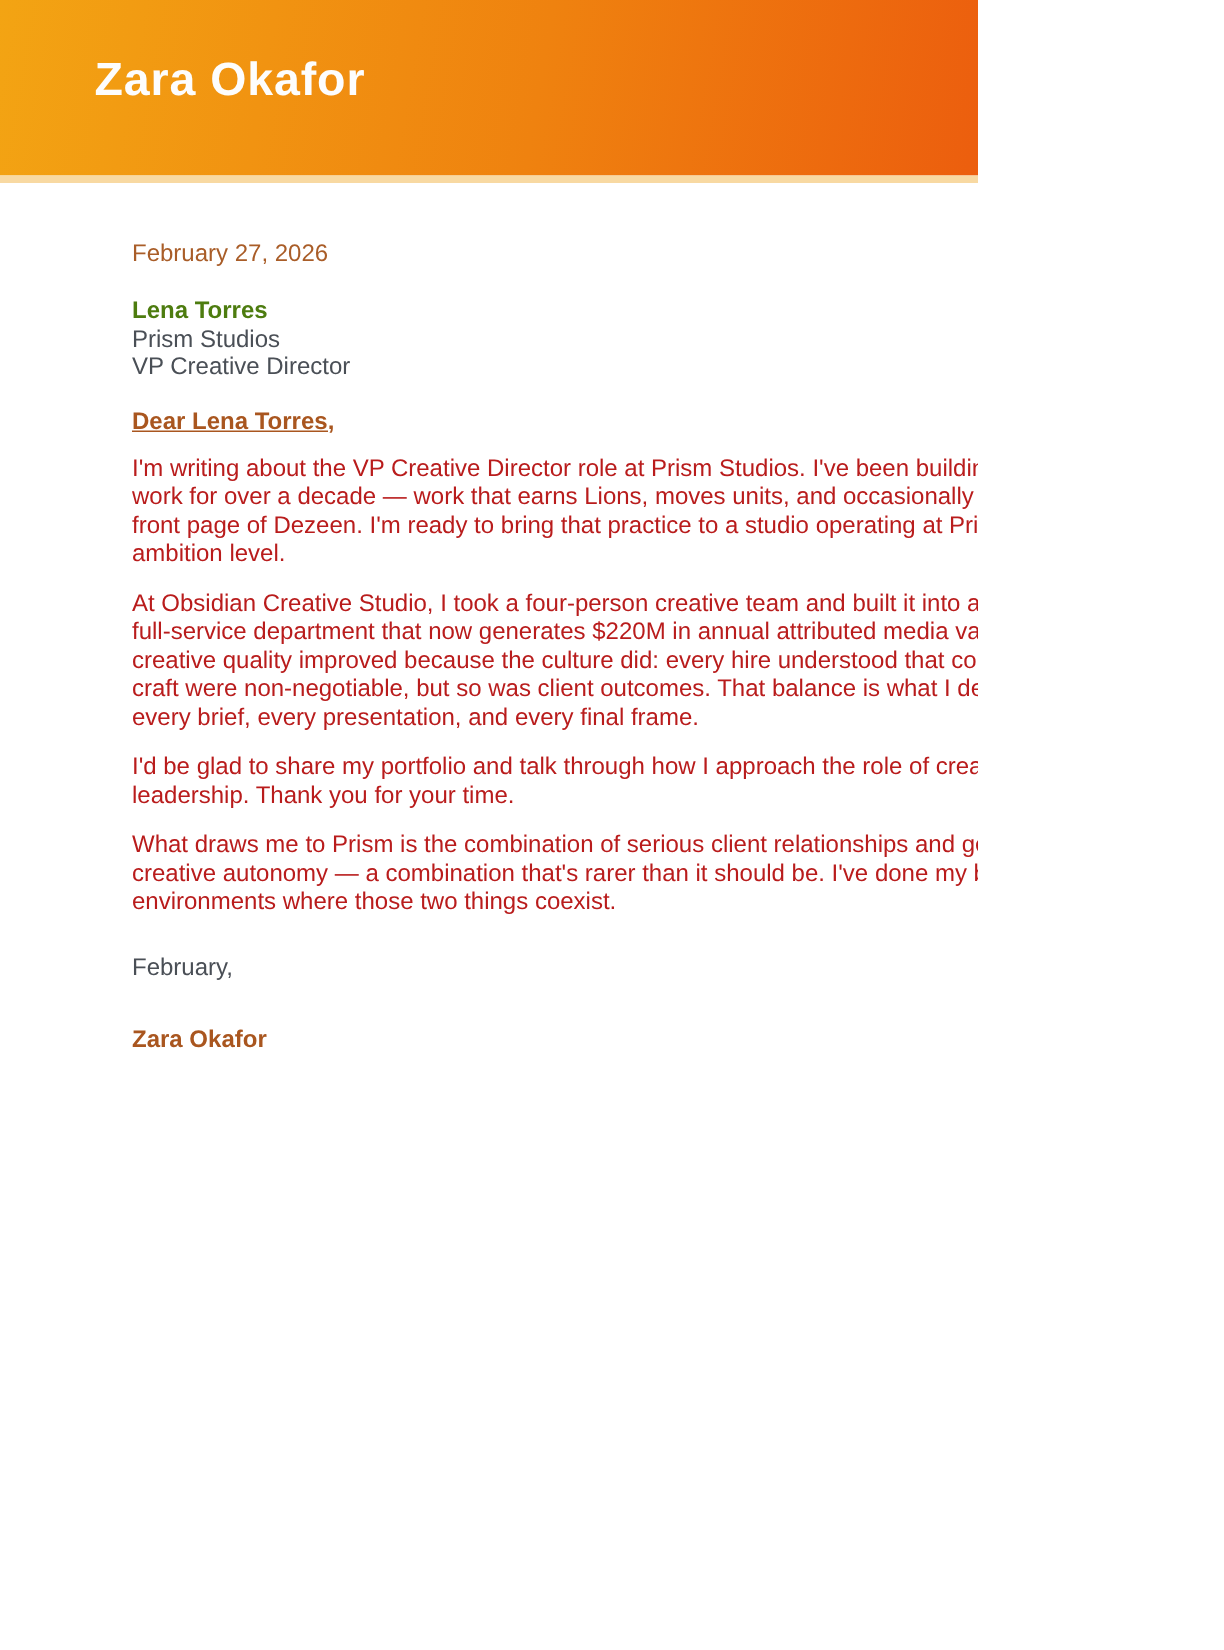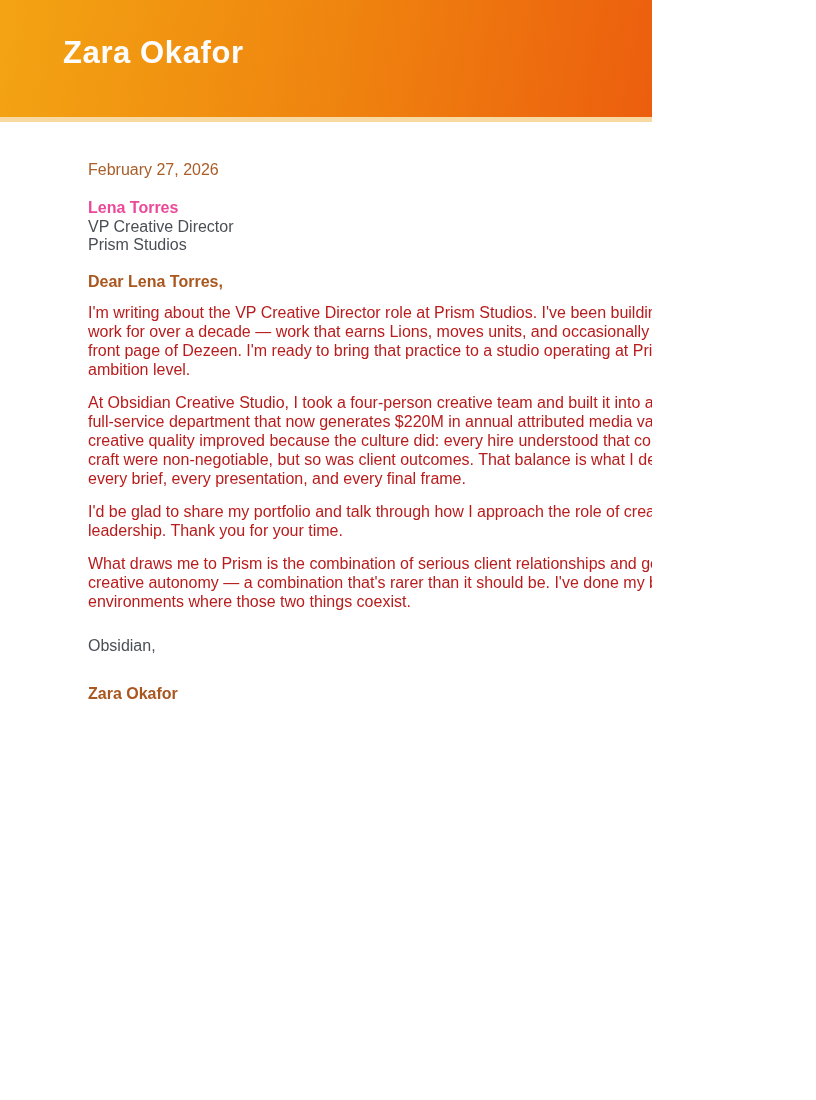--- a/index.html
+++ b/index.html
@@ -55,29 +55,30 @@
   .date {
     margin: 0 0 20px 0;
     color: #a95d28;
   }
   .recipient p {
     margin: 0;
     line-height: 18.5px;
   }
   .recipient-name {
     font-weight: bold;
-    color: #ec4899;
+    color: #4d7c0f;
   }
   .recipient-sub {
     color: #4a4f56;
   }
   .salutation {
     margin: 17px 0 12px 0;
     font-weight: bold;
     color: #a9561f;
+    text-decoration: underline;
   }
   .body-para {
     margin: 0 0 14px 0;
     color: #b91c1c;
   }
   .closing {
     margin: 25px 0 0 0;
     color: #4a4f56;
   }
   .signature {
@@ -95,30 +96,30 @@
     <h1>Zara Okafor</h1>
   </header>
   <div class="hero-band"></div>
 
   <main class="letter">
 
     <p class="date">February 27, 2026</p>
 
     <div class="recipient">
       <p class="recipient-name">Lena Torres</p>
+      <p class="recipient-sub">Prism Studios</p>
       <p class="recipient-sub">VP Creative Director</p>
-      <p class="recipient-sub">Prism Studios</p>
     </div>
 
     <p class="salutation">Dear Lena Torres,</p>
 
     <p class="body-para">I'm writing about the VP Creative Director role at Prism Studios. I've been building brand work for over a decade — work that earns Lions, moves units, and occasionally makes the front page of Dezeen. I'm ready to bring that practice to a studio operating at Prism's ambition level.</p>
     <p class="body-para">At Obsidian Creative Studio, I took a four-person creative team and built it into a 22-person full-service department that now generates $220M in annual attributed media value. The creative quality improved because the culture did: every hire understood that conviction and craft were non-negotiable, but so was client outcomes. That balance is what I defend in every brief, every presentation, and every final frame.</p>
     <p class="body-para">I'd be glad to share my portfolio and talk through how I approach the role of creative leadership. Thank you for your time.</p>
     <p class="body-para">What draws me to Prism is the combination of serious client relationships and genuine creative autonomy — a combination that's rarer than it should be. I've done my best work in environments where those two things coexist.</p>
 
-    <p class="closing">Obsidian,</p>
+    <p class="closing">February,</p>
 
     <p class="signature">Zara Okafor</p>
 
   </main>
 
 </div>
 
 </body></html>

